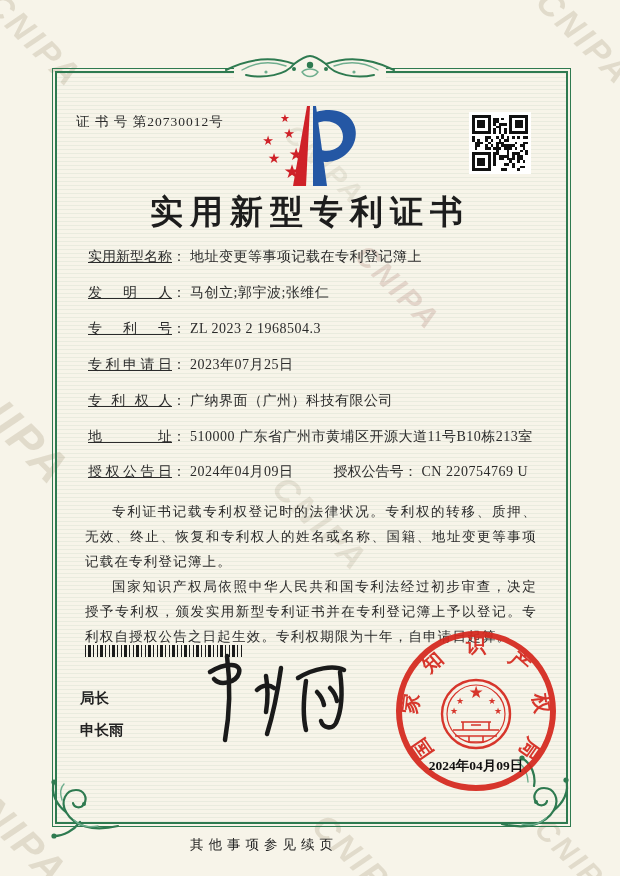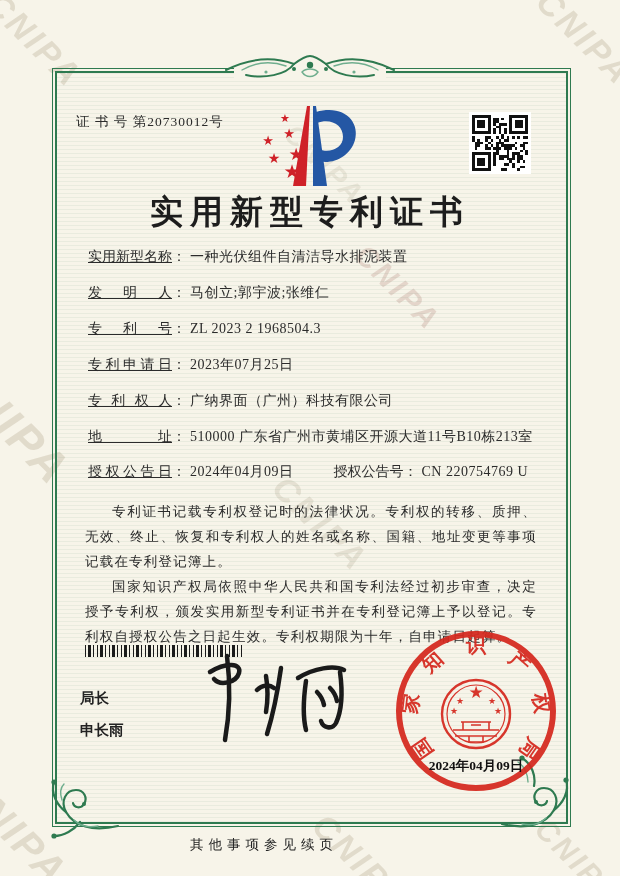--- a/index.html
+++ b/index.html
@@ -282,21 +282,21 @@
         <rect x="0" y="14" width="7" height="7" fill="#111"></rect>
         <rect x="1" y="15" width="5" height="5" fill="#fff"></rect>
         <rect x="2" y="16" width="3" height="3" fill="#111"></rect>
       </svg>
   </div>
 
   <div class="title">实用新型专利证书</div>
 
   <div class="fields">
     <div class="field-row">
-      <span class="f-label">实用新型名称</span><span class="f-colon">：</span><span class="f-value">一种光伏组件自清洁导水排泥装置</span>
+      <span class="f-label">实用新型名称</span><span class="f-colon">：</span><span class="f-value">地址变更等事项记载在专利登记簿上</span>
     </div>
     <div class="field-row">
       <span class="f-label">发明人</span><span class="f-colon">：</span><span class="f-value">马创立;郭宇波;张维仁</span>
     </div>
     <div class="field-row">
       <span class="f-label">专利号</span><span class="f-colon">：</span><span class="f-value">ZL 2023 2 1968504.3</span>
     </div>
     <div class="field-row">
       <span class="f-label">专利申请日</span><span class="f-colon">：</span><span class="f-value">2023年07月25日</span>
     </div>

